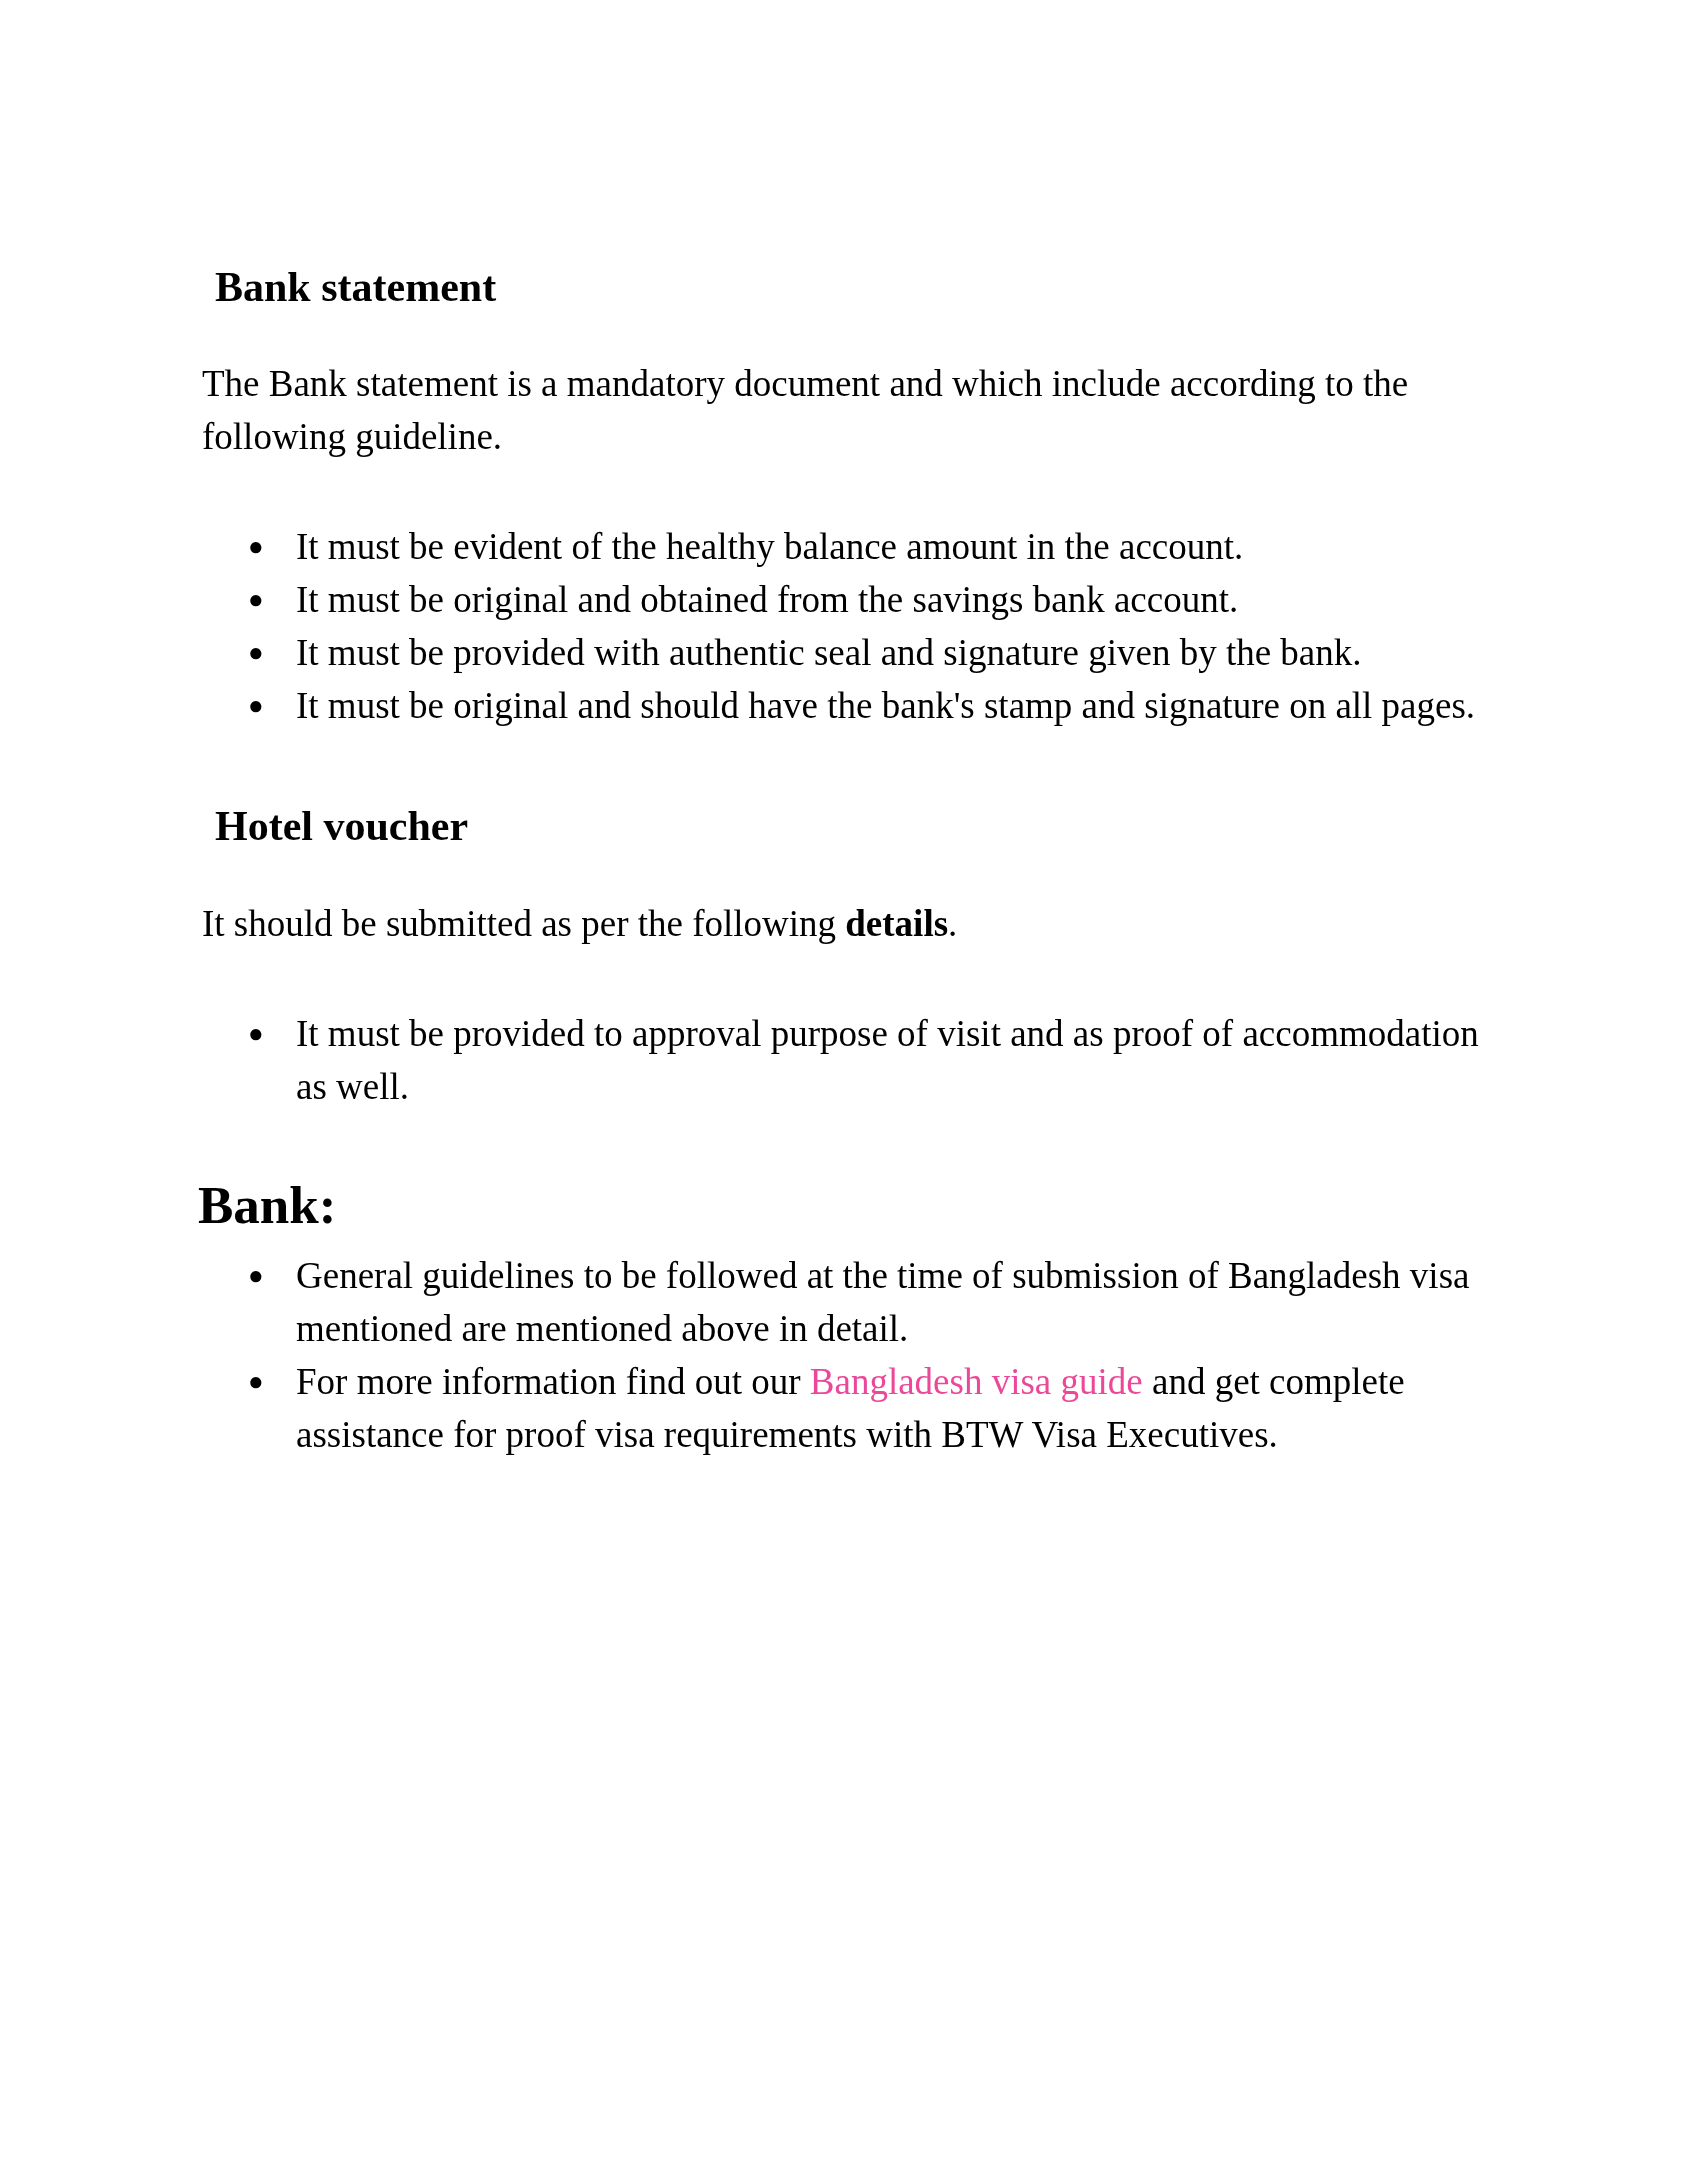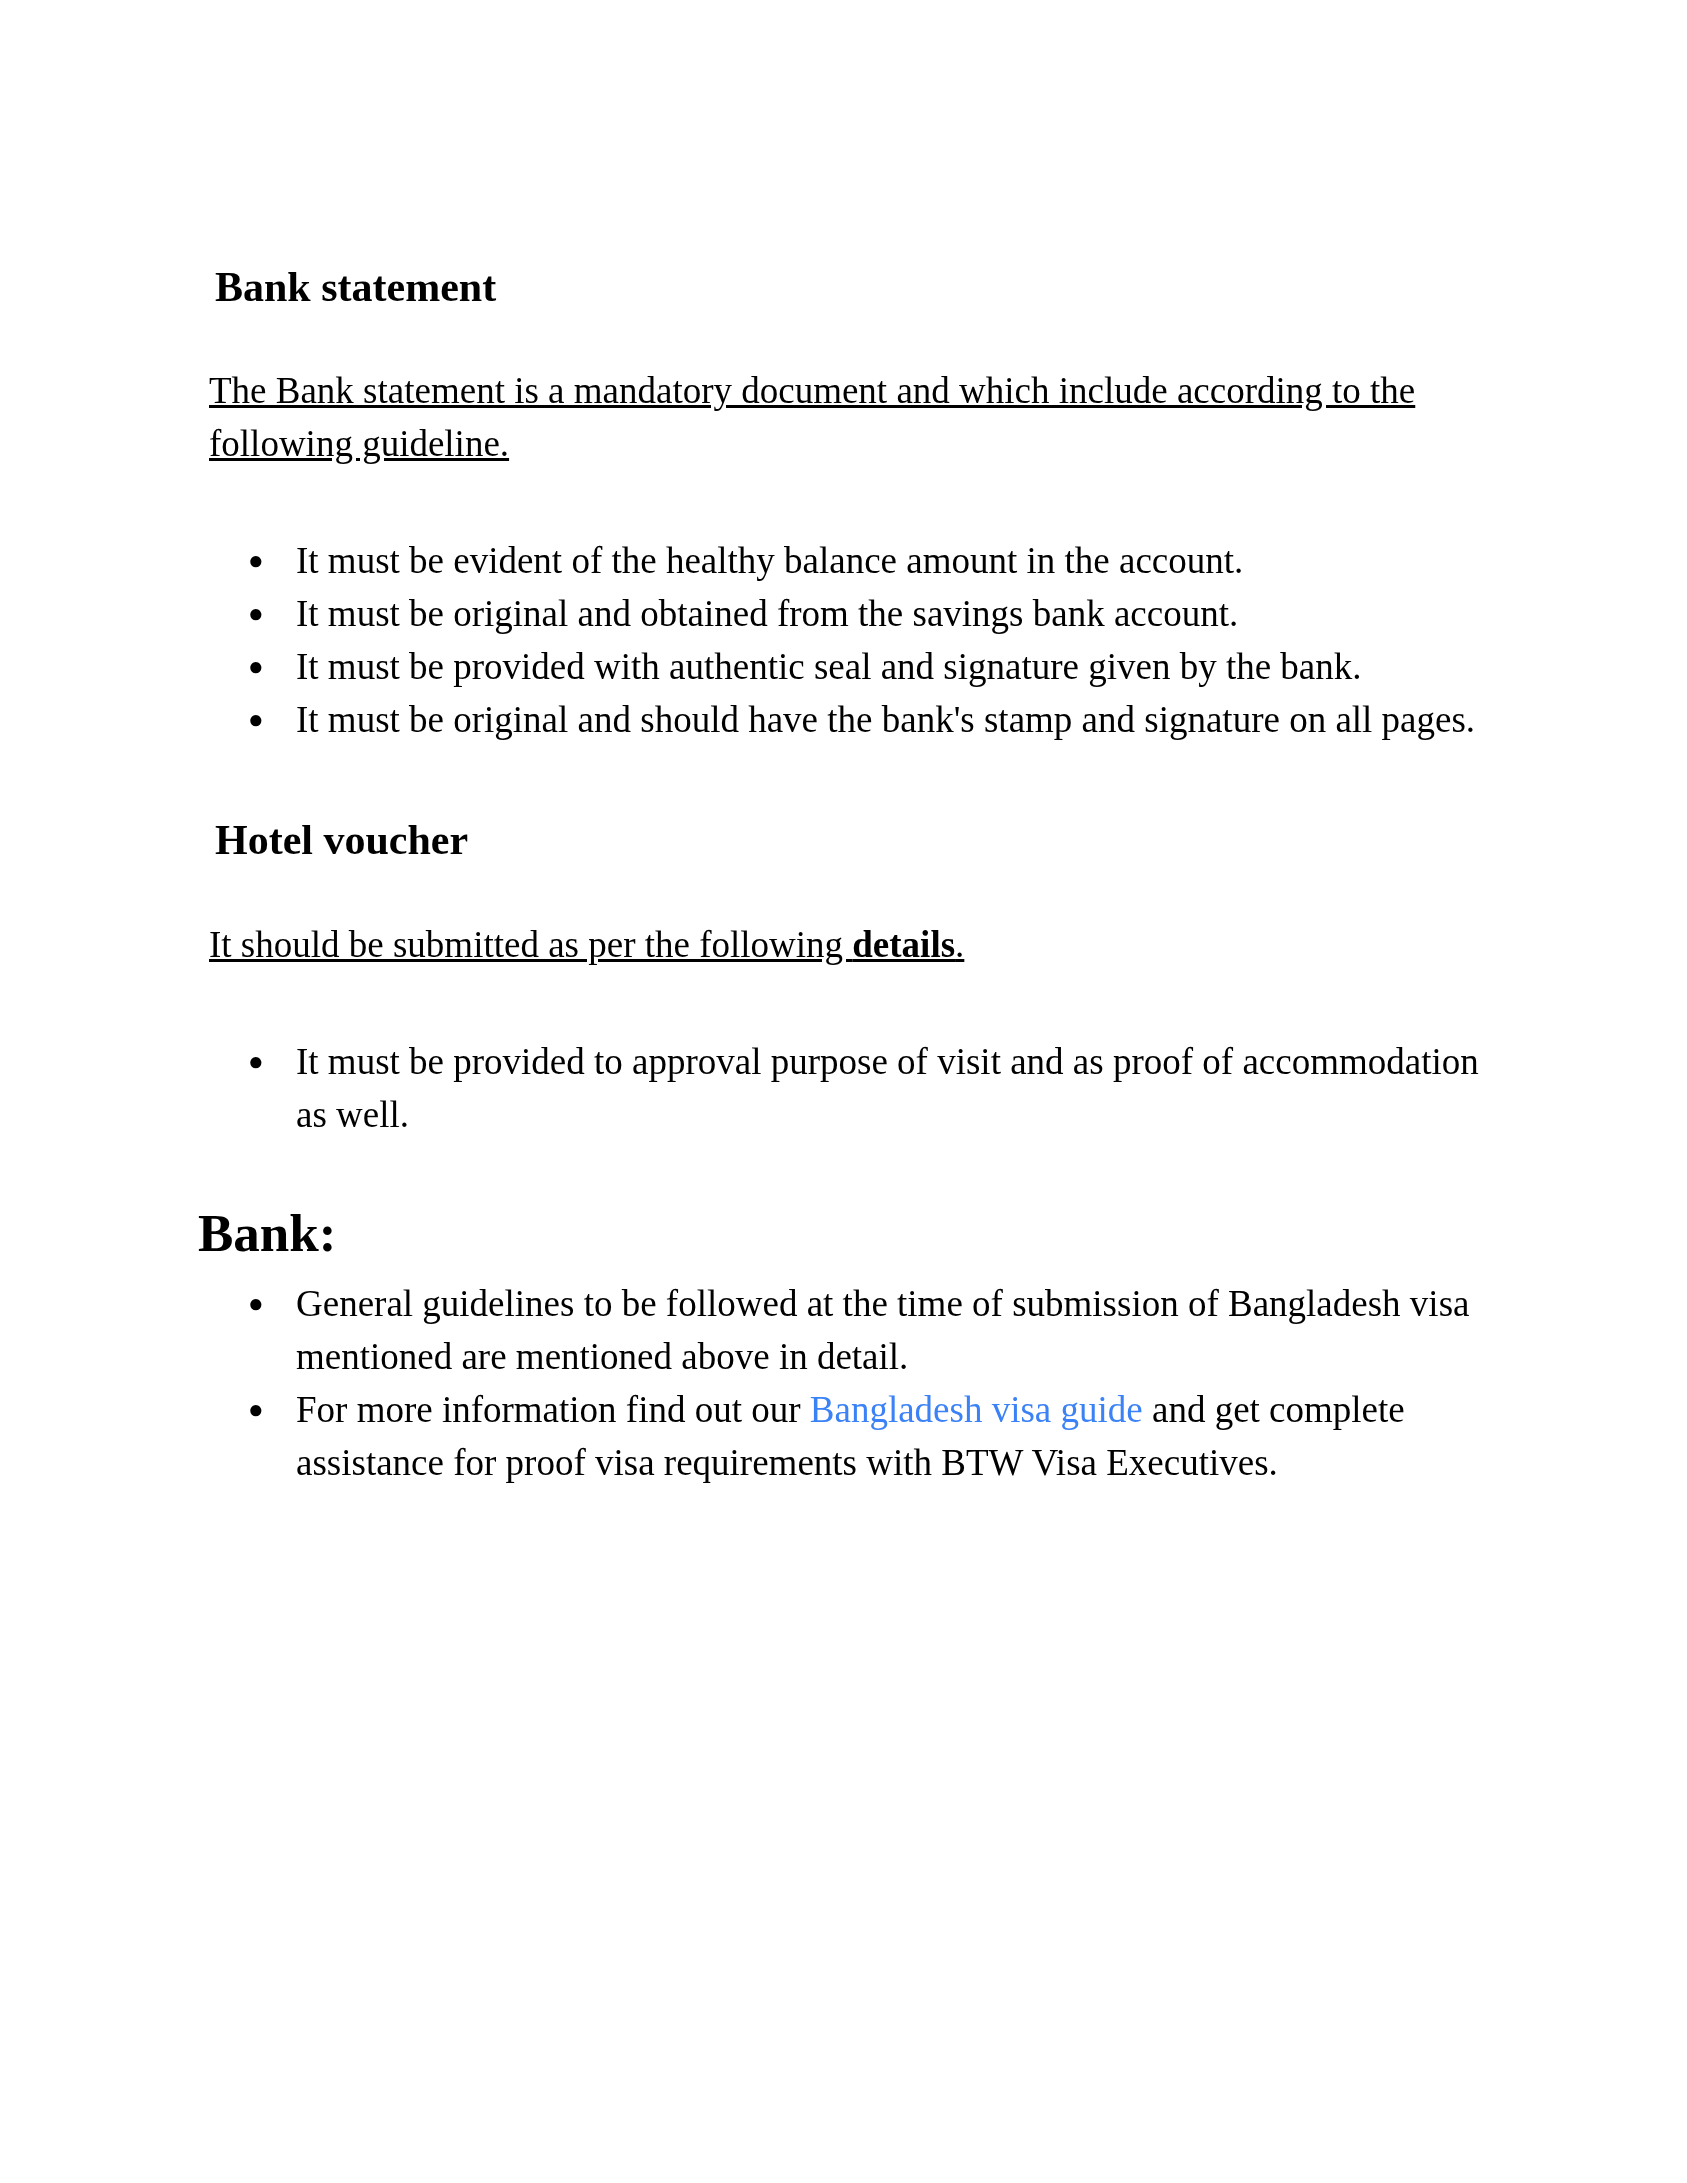--- a/index.html
+++ b/index.html
@@ -1,25 +1,25 @@
 <!DOCTYPE html>
 <html style="font-size:10.5px"><head>
 <meta charset="utf-8">
 <style>
   html, body { margin: 0; padding: 0; background: #ffffff; }
   body { width: 1687px; height: 2183px; position: relative; overflow: hidden;
          font-family: "Liberation Serif", "DejaVu Serif", serif; color: #000; }
   .page { position: absolute; left: 198px; top: 244px; width: 1292px; }
   h2 { font-size: 42px; font-weight: bold; margin: 17px; line-height: 53px; }
   h1 { font-size: 53px; font-weight: bold; margin: 0; line-height: 63px; }
-  p { font-size: 37px; line-height: 53px; margin: 11px; text-decoration: underline; }
+  p { font-size: 37px; line-height: 53px; margin: 4px; }
   ul { list-style: none; margin: 0; padding: 0; }
   li { position: relative; font-size: 37px; line-height: 53px; padding-left: 98px; }
   li .bullet { position: absolute; left: 50px; top: 0; font-size: 26px; line-height: 53px; }
-  .link { color: #3b82f6; text-decoration: none; }
+  .link { color: #ec4899; text-decoration: none; }
   .sp-a { height: 22.4px; }
   .sp-b { height: 53px; }
   .sp-c { height: 51px; }
   .sp-d { height: 61px; }
   .sp-e { height: 12px; }
 </style>
 </head>
 <body>
 
 <div class="page">

